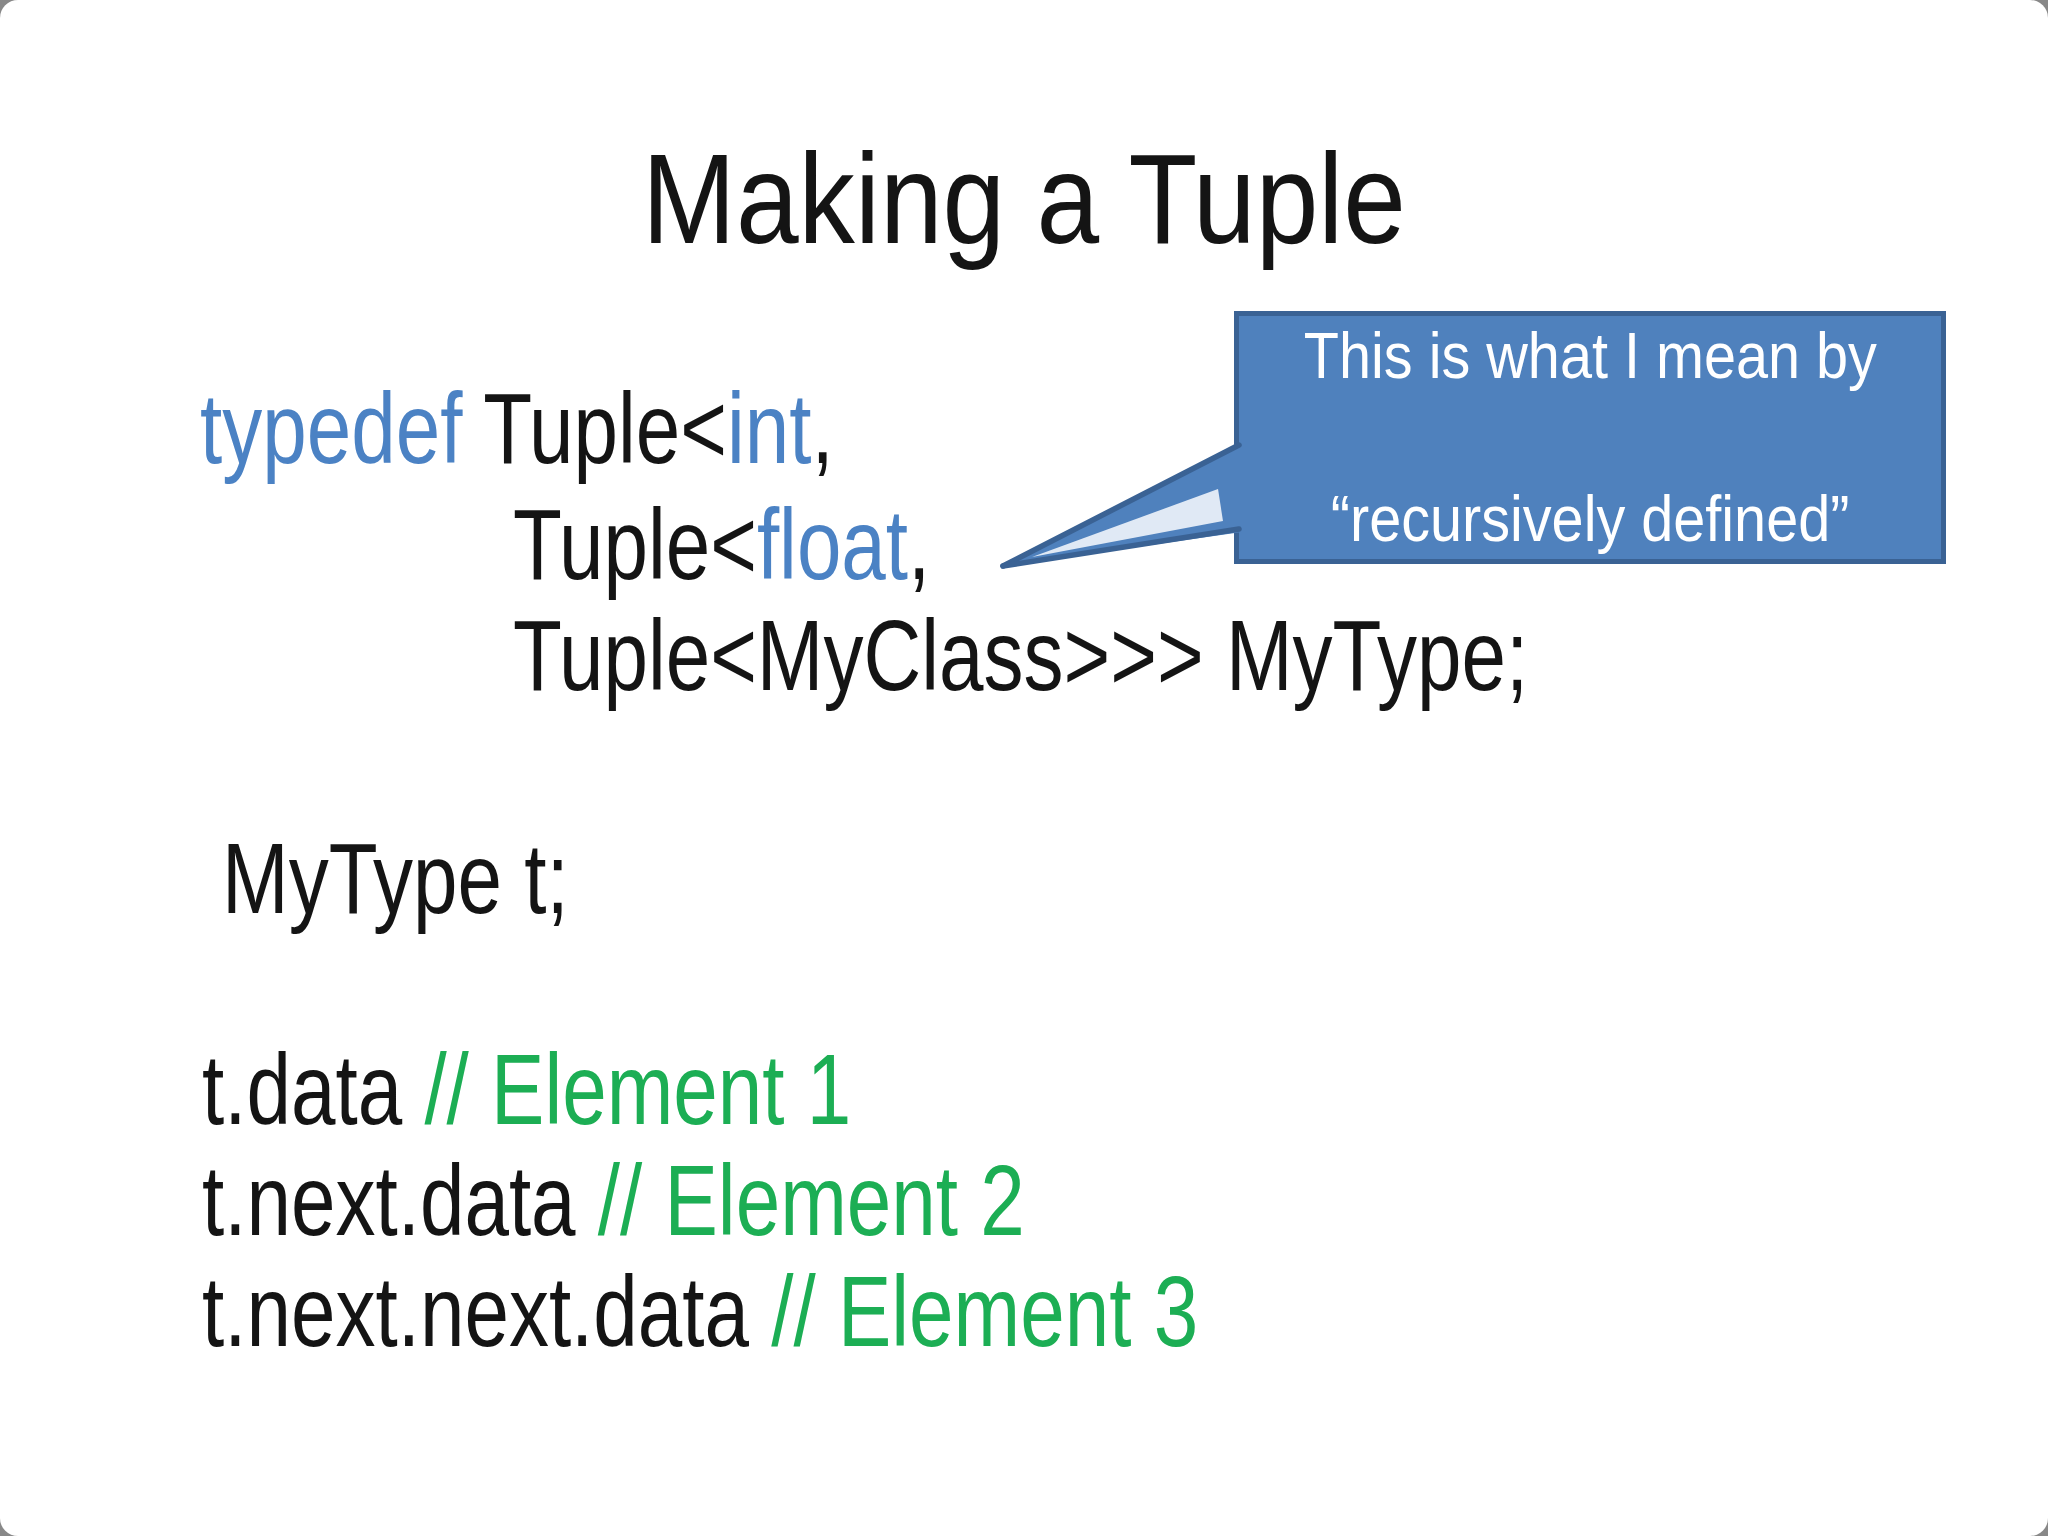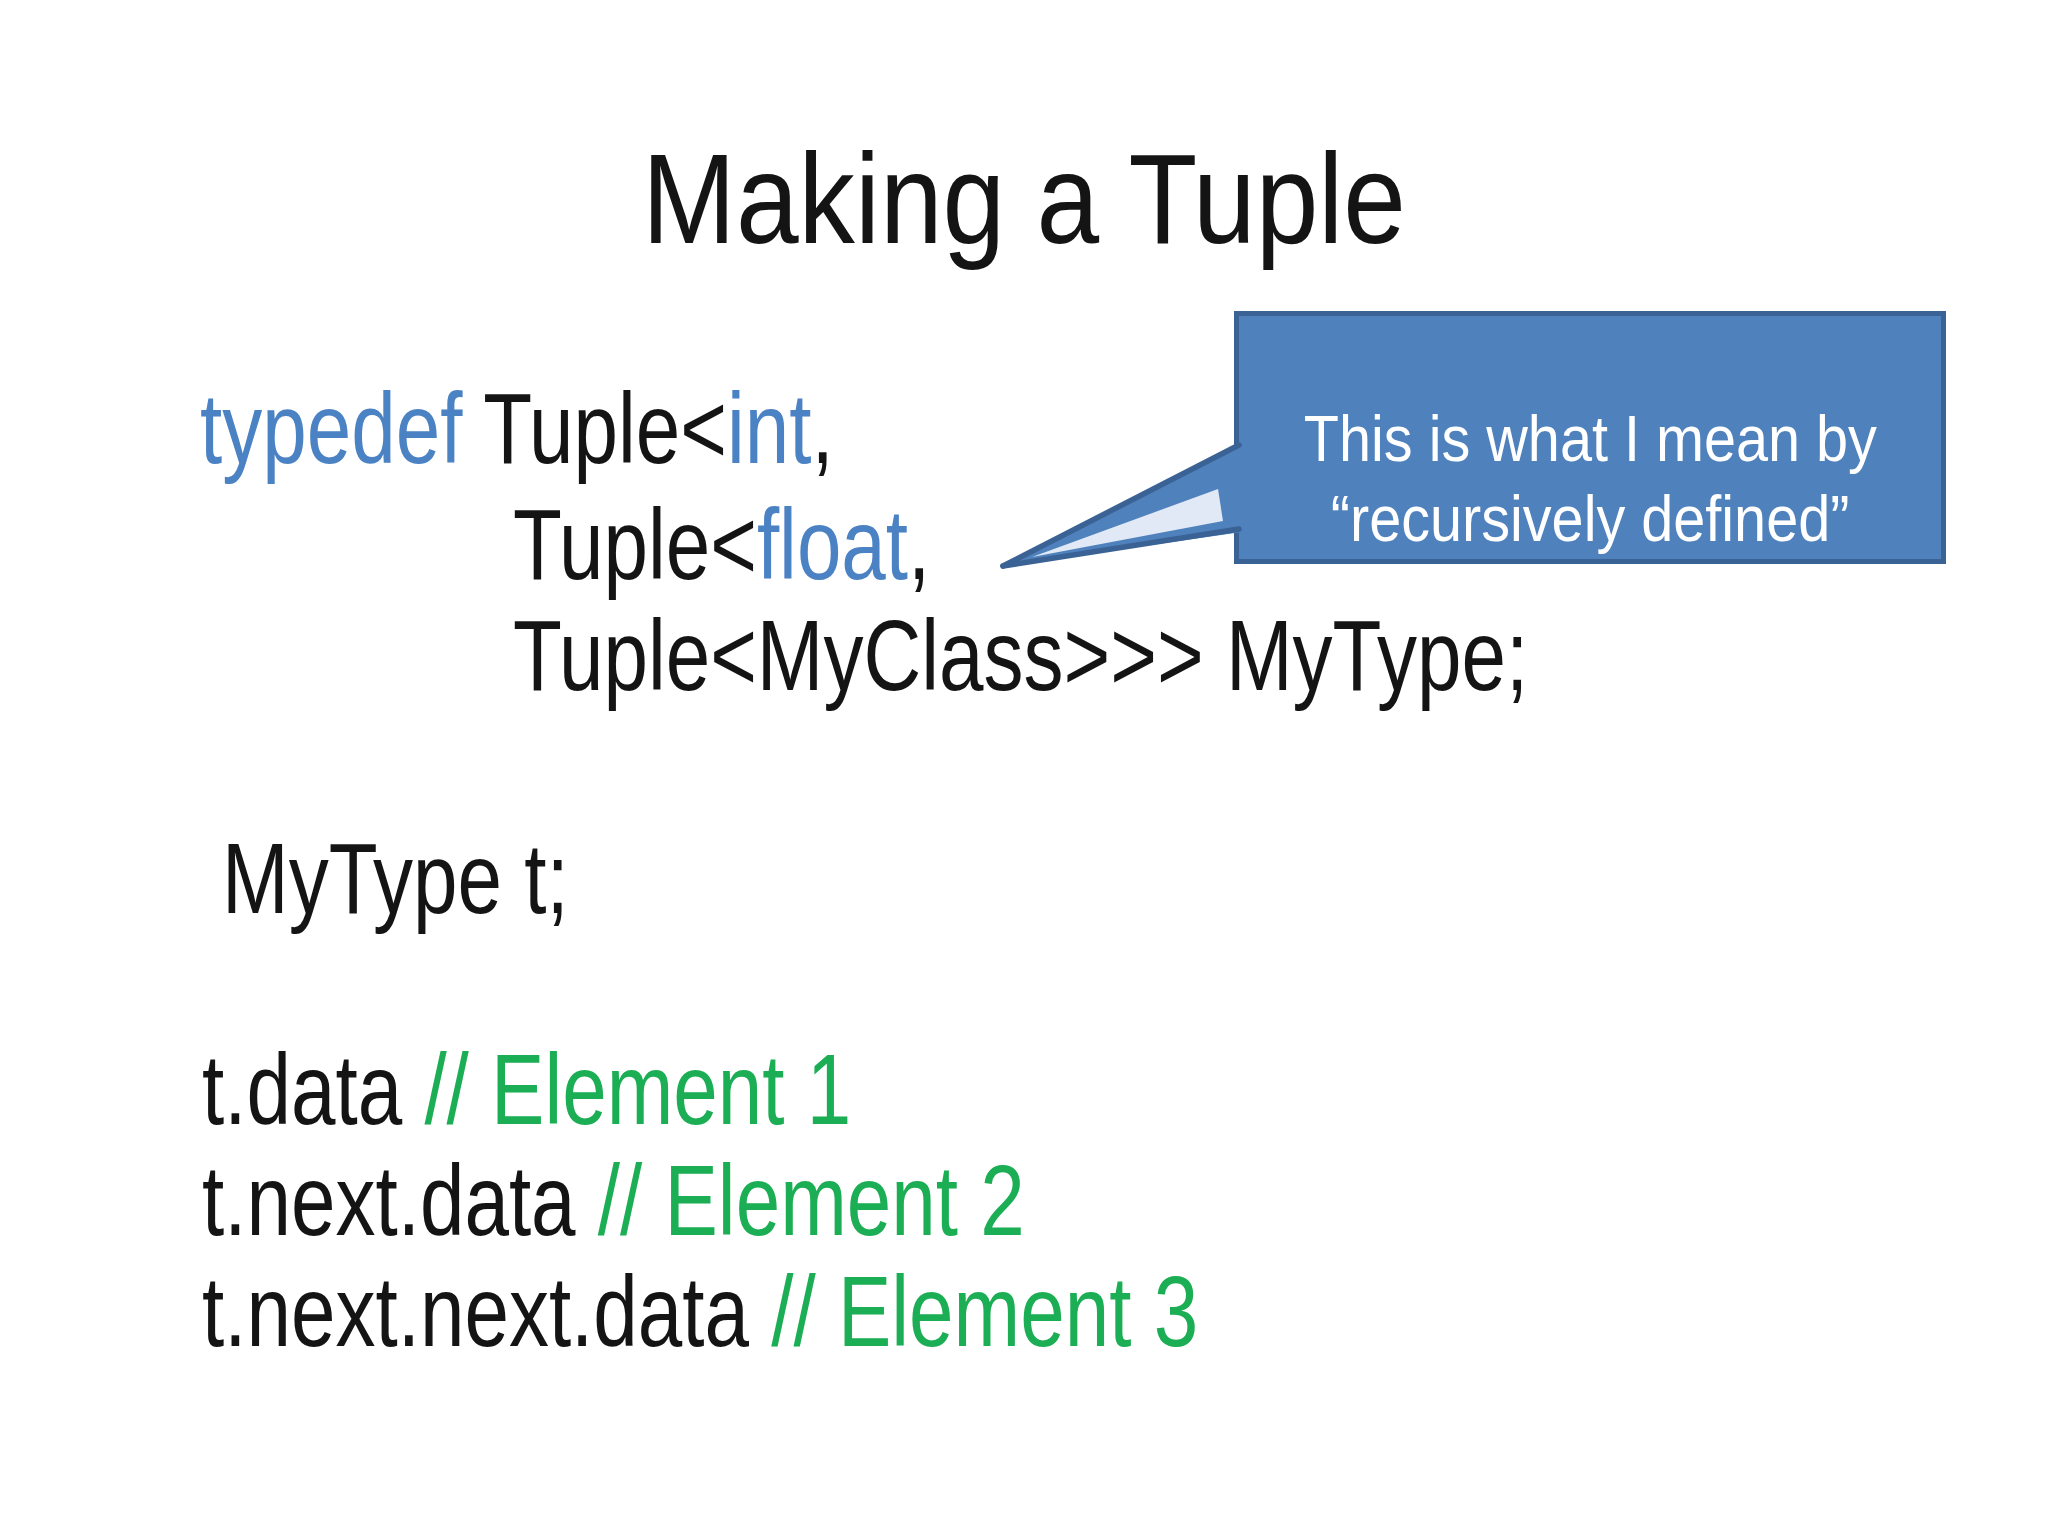--- a/index.html
+++ b/index.html
@@ -42,35 +42,35 @@
   .a2{left:202px;top:1150px;}
   .a3{left:202px;top:1261px;}
   .callout-box{
     position:absolute;
     left:1234px;top:311px;
     width:712px;height:253px;
     box-sizing:border-box;
     background:var(--callout-fill);
     border:5px solid var(--callout-border);
     display:flex;flex-direction:column;
-    align-items:center;justify-content:flex-end;
+    align-items:center;justify-content:space-between;
     color:#ffffff;
     font-size:64px;line-height:80px;
     white-space:nowrap;
   }
   .callout-line{display:block;transform:scaleX(0.9);transform-origin:center;}
   #tail-svg{position:absolute;left:0;top:0;width:2048px;height:1536px;pointer-events:none;}
   #tail-svg .tail-fill{fill:var(--callout-fill);}
   #tail-svg .tail-edge{stroke:var(--callout-border);stroke-width:5.5;fill:none;stroke-linecap:round;}
   #tail-svg .tail-highlight{fill:#edf2fa;opacity:.92;}
 </style>
 </head>
 <body>
 
-<div id="slide" style="background: rgb(255, 255, 255);">
+<div id="slide" style="background: rgb(255, 255, 255); border-radius: 18px;">
 
   <div class="title">
     <span class="title-inner">Making a Tuple</span>
   </div>
 
   <div class="codeline l1"><span class="kw">typedef</span><span> Tuple&lt;</span><span class="kw">int</span><span>,</span></div>
 
   <div class="codeline l2"><span>Tuple&lt;</span><span class="kw">float</span><span>,</span></div>
 
   <div class="codeline l3"><span>Tuple&lt;MyClass&gt;&gt;&gt; MyType;</span></div>

